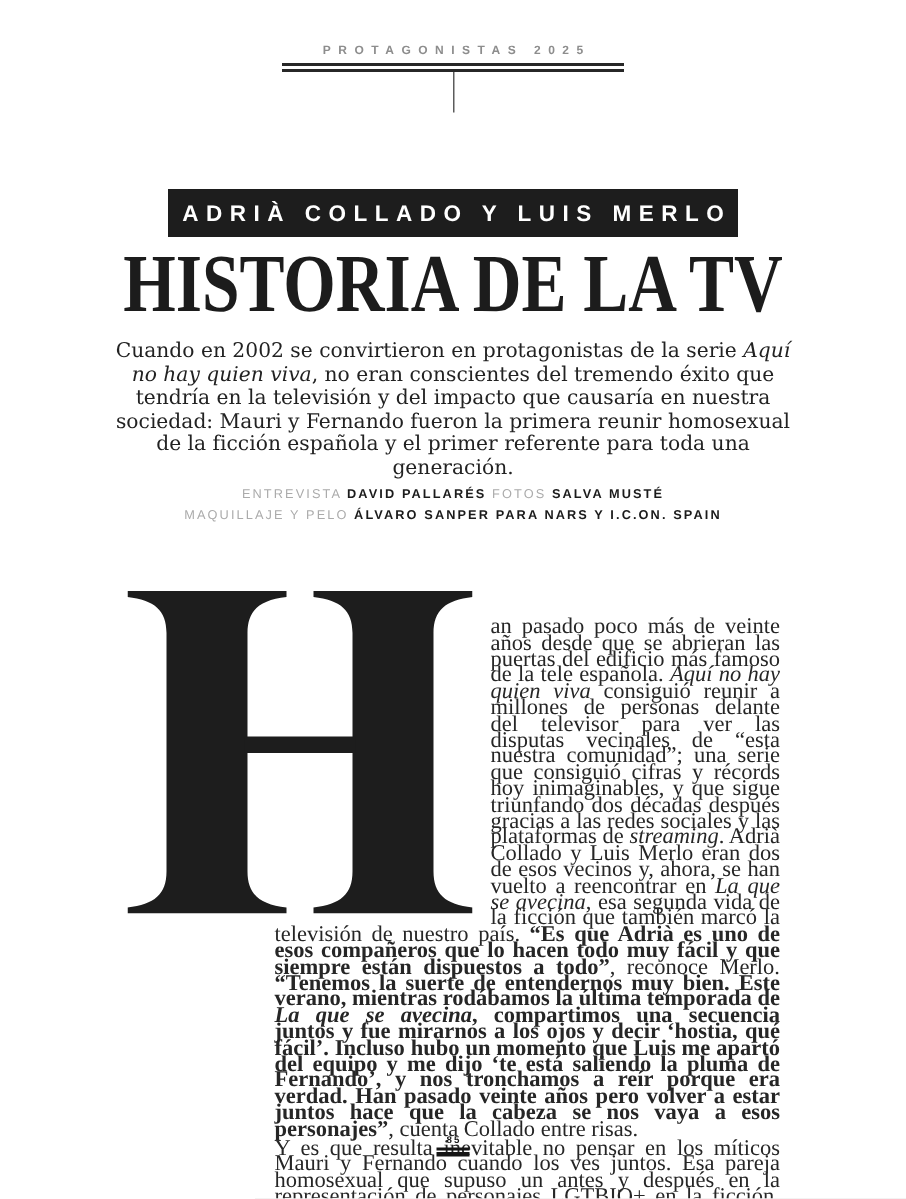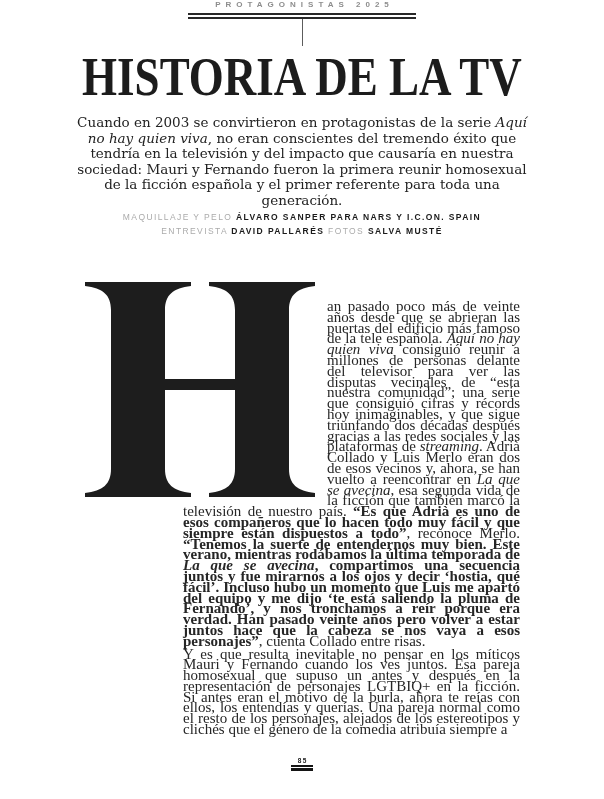--- a/index.html
+++ b/index.html
@@ -1,21 +1,21 @@
 <!DOCTYPE html>
 <html lang="es"><head>
 <meta charset="utf-8">
 <style>
   html,body{margin:0;padding:0;background:#e9e9e9;}
   .page{
     width:604px;height:799px;background:#ffffff;margin:0 auto;position:relative;
     overflow:hidden;color:#262626;font-family:"Liberation Serif",serif;
   }
   
-  .hdr{text-align:center;}
+  .hdr{padding-top:29px;text-align:center;}
   .kicker{
     font-family:"Liberation Sans",sans-serif;font-size:8px;letter-spacing:5px;
     color:#8d8d8d;font-weight:700;text-indent:5px;
   }
   .double-rule{width:228px;height:2px;margin:4px auto 0;
     border-top:2px solid #272727;border-bottom:2px solid #272727;}
   .tick{width:1px;height:27px;background:#5c5c5c;margin:0 auto;}
   
   .banner{
     width:380px;height:32px;margin:51px auto 0;background:#1d1d1d;
@@ -70,28 +70,31 @@
 <body>
 
 <div class="page">
 
   <header class="hdr">
     <div class="kicker">PROTAGONISTAS 2025</div>
     <div class="double-rule"></div>
     <div class="tick"></div>
   </header>
 
+  <div class="banner">
+    <span>ADRIÀ COLLADO Y LUIS MERLO</span>
+  </div>
 
   <h1 class="headline">HISTORIA DE LA TV</h1>
 
-  <p class="intro"><span>Cuando en 2003 se convirtieron en protagonistas de la serie </span><span class="i">Aquí no hay quien viva</span><span>, no eran conscientes del tremendo éxito que tendría en la televisión y del impacto que causaría en nuestra sociedad: Mauri y Fernando fueron la primera reunir homosexual de la ficción española y el primer referente para toda una generación.</span></p>
+  <p class="intro"><span>Cuando en 2002 se convirtieron en protagonistas de la serie </span><span class="i">Aquí no hay quien viva</span><span>, no eran conscientes del tremendo éxito que tendría en la televisión y del impacto que causaría en nuestra sociedad: Mauri y Fernando fueron la primera reunir homosexual de la ficción española y el primer referente para toda una generación.</span></p>
 
   <div class="credits">
+    <div class="credit-line"><span class="m">ENTREVISTA </span><span>DAVID PALLARÉS </span><span class="m">FOTOS </span><span>SALVA MUSTÉ</span></div>
     <div class="credit-line"><span class="m">MAQUILLAJE Y PELO </span><span>ÁLVARO SANPER PARA NARS Y I.C.ON. SPAIN</span></div>
-    <div class="credit-line"><span class="m">ENTREVISTA </span><span>DAVID PALLARÉS </span><span class="m">FOTOS </span><span>SALVA MUSTÉ</span></div>
   </div>
 
   <section class="article">
     <div class="dropcap" role="img" aria-label="H">
       <svg width="230" height="215" viewBox="0 0 230 215" xmlns="http://www.w3.org/2000/svg" aria-hidden="true">
         <g fill="#1d1d1d">
           <path d="M0,0 H106 V4 C88,6 80,13 80,28 V187 C80,202 88,209 106,211 V215 H0 V211 C18,209 26,202 26,187 V28 C26,13 18,6 0,4 Z"></path>
           <path transform="translate(124,0)" d="M0,0 H106 V4 C88,6 80,13 80,28 V187 C80,202 88,209 106,211 V215 H0 V211 C18,209 26,202 26,187 V28 C26,13 18,6 0,4 Z"></path>
           <rect x="78" y="97" width="74" height="11"></rect>
         </g>

